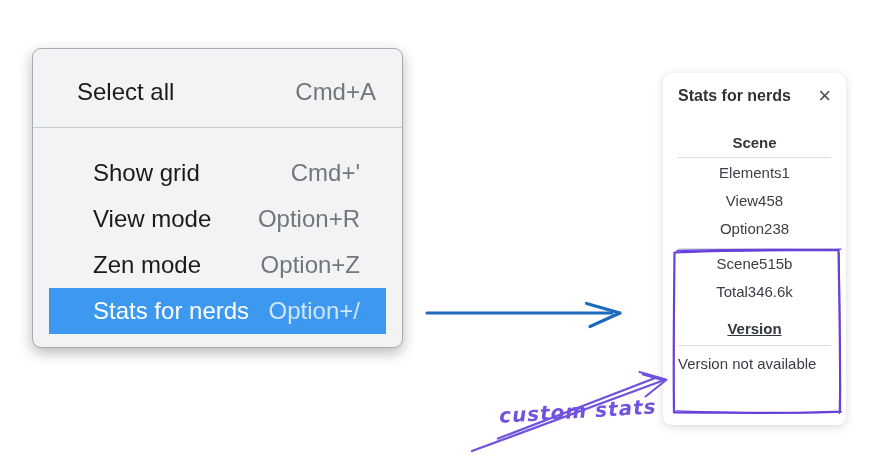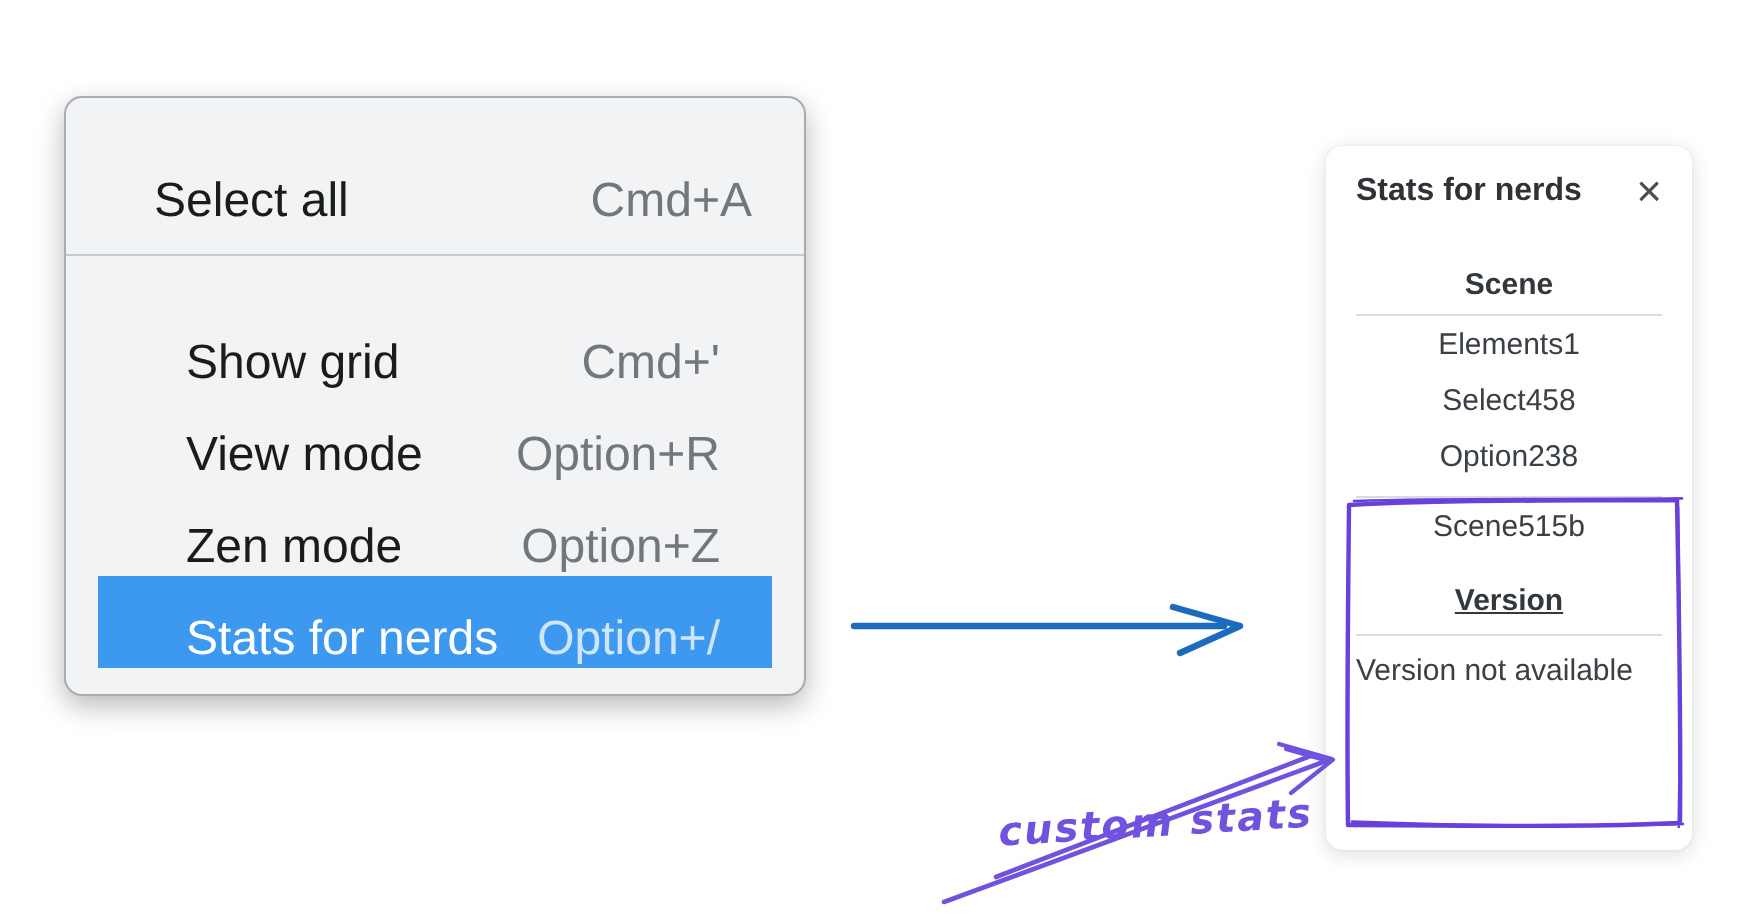--- a/index.html
+++ b/index.html
@@ -27,21 +27,21 @@
     border:1px solid var(--menu-border);
     border-radius:9px;
     box-shadow:0 5px 14px rgba(0,0,0,0.28);
     font-size:24px;color:var(--menu-text);
     overflow:hidden;
   }
   .menu-group-1{padding:20px 0 12px;}
   .menu-group-2{padding:22px 16px 17px;}
   .menu-divider{height:0;border-top:1px solid #c6cbd0;}
   .menu-item{
-    height:46px;display:flex;align-items:flex-end;justify-content:space-between;
+    height:46px;display:flex;align-items:center;justify-content:space-between;
     padding:0 26px 0 44px;cursor:default;
   }
   .mi-shortcut{color:var(--menu-shortcut);}
   .menu-item.highlight{background:var(--highlight-bg);color:var(--highlight-text);}
   .menu-item.highlight .mi-shortcut{color:var(--highlight-shortcut);}
 
   
   .flow-arrow-svg{position:absolute;left:0;top:0;width:873px;height:461px;pointer-events:none;}
   .flow-arrow-svg .stroke{stroke:var(--flow-arrow);stroke-width:3.2;fill:none;stroke-linecap:round;stroke-linejoin:round;}
 
@@ -124,32 +124,36 @@
       <span class="panel-close">×</span>
     </div>
 
     <div class="sec-h scene">Scene</div>
     <div class="sec-hr"></div>
     <div class="stat-row">
       <span>Elements</span>
       <span>1</span>
     </div>
     <div class="stat-row">
-      <span>Select</span>
+      <span>View</span>
       <span>458</span>
     </div>
     <div class="stat-row">
       <span>Option</span>
       <span>238</span>
     </div>
 
     <div class="sec-hr"></div>
     <div class="stat-row">
       <span>Scene</span>
       <span>515b</span>
+    </div>
+    <div class="stat-row">
+      <span>Total</span>
+      <span>346.6k</span>
     </div>
 
     <div class="sec-h version">Version</div>
     <div class="sec-hr version-hr"></div>
     <div class="panel-note">Version not available</div>
   </div>
 
   <svg class="sketch-svg" viewBox="0 0 873 461" xmlns="http://www.w3.org/2000/svg">
 
     <path class="box" stroke-width="2.2" d="M674.5,252.5 C730,249.5 786,250.5 838.5,250 C839.5,303 840.5,358 840,411.5 C784,414 729,412.5 674,412.5 C673.3,359 674,306 674.5,252.5 Z"></path>

